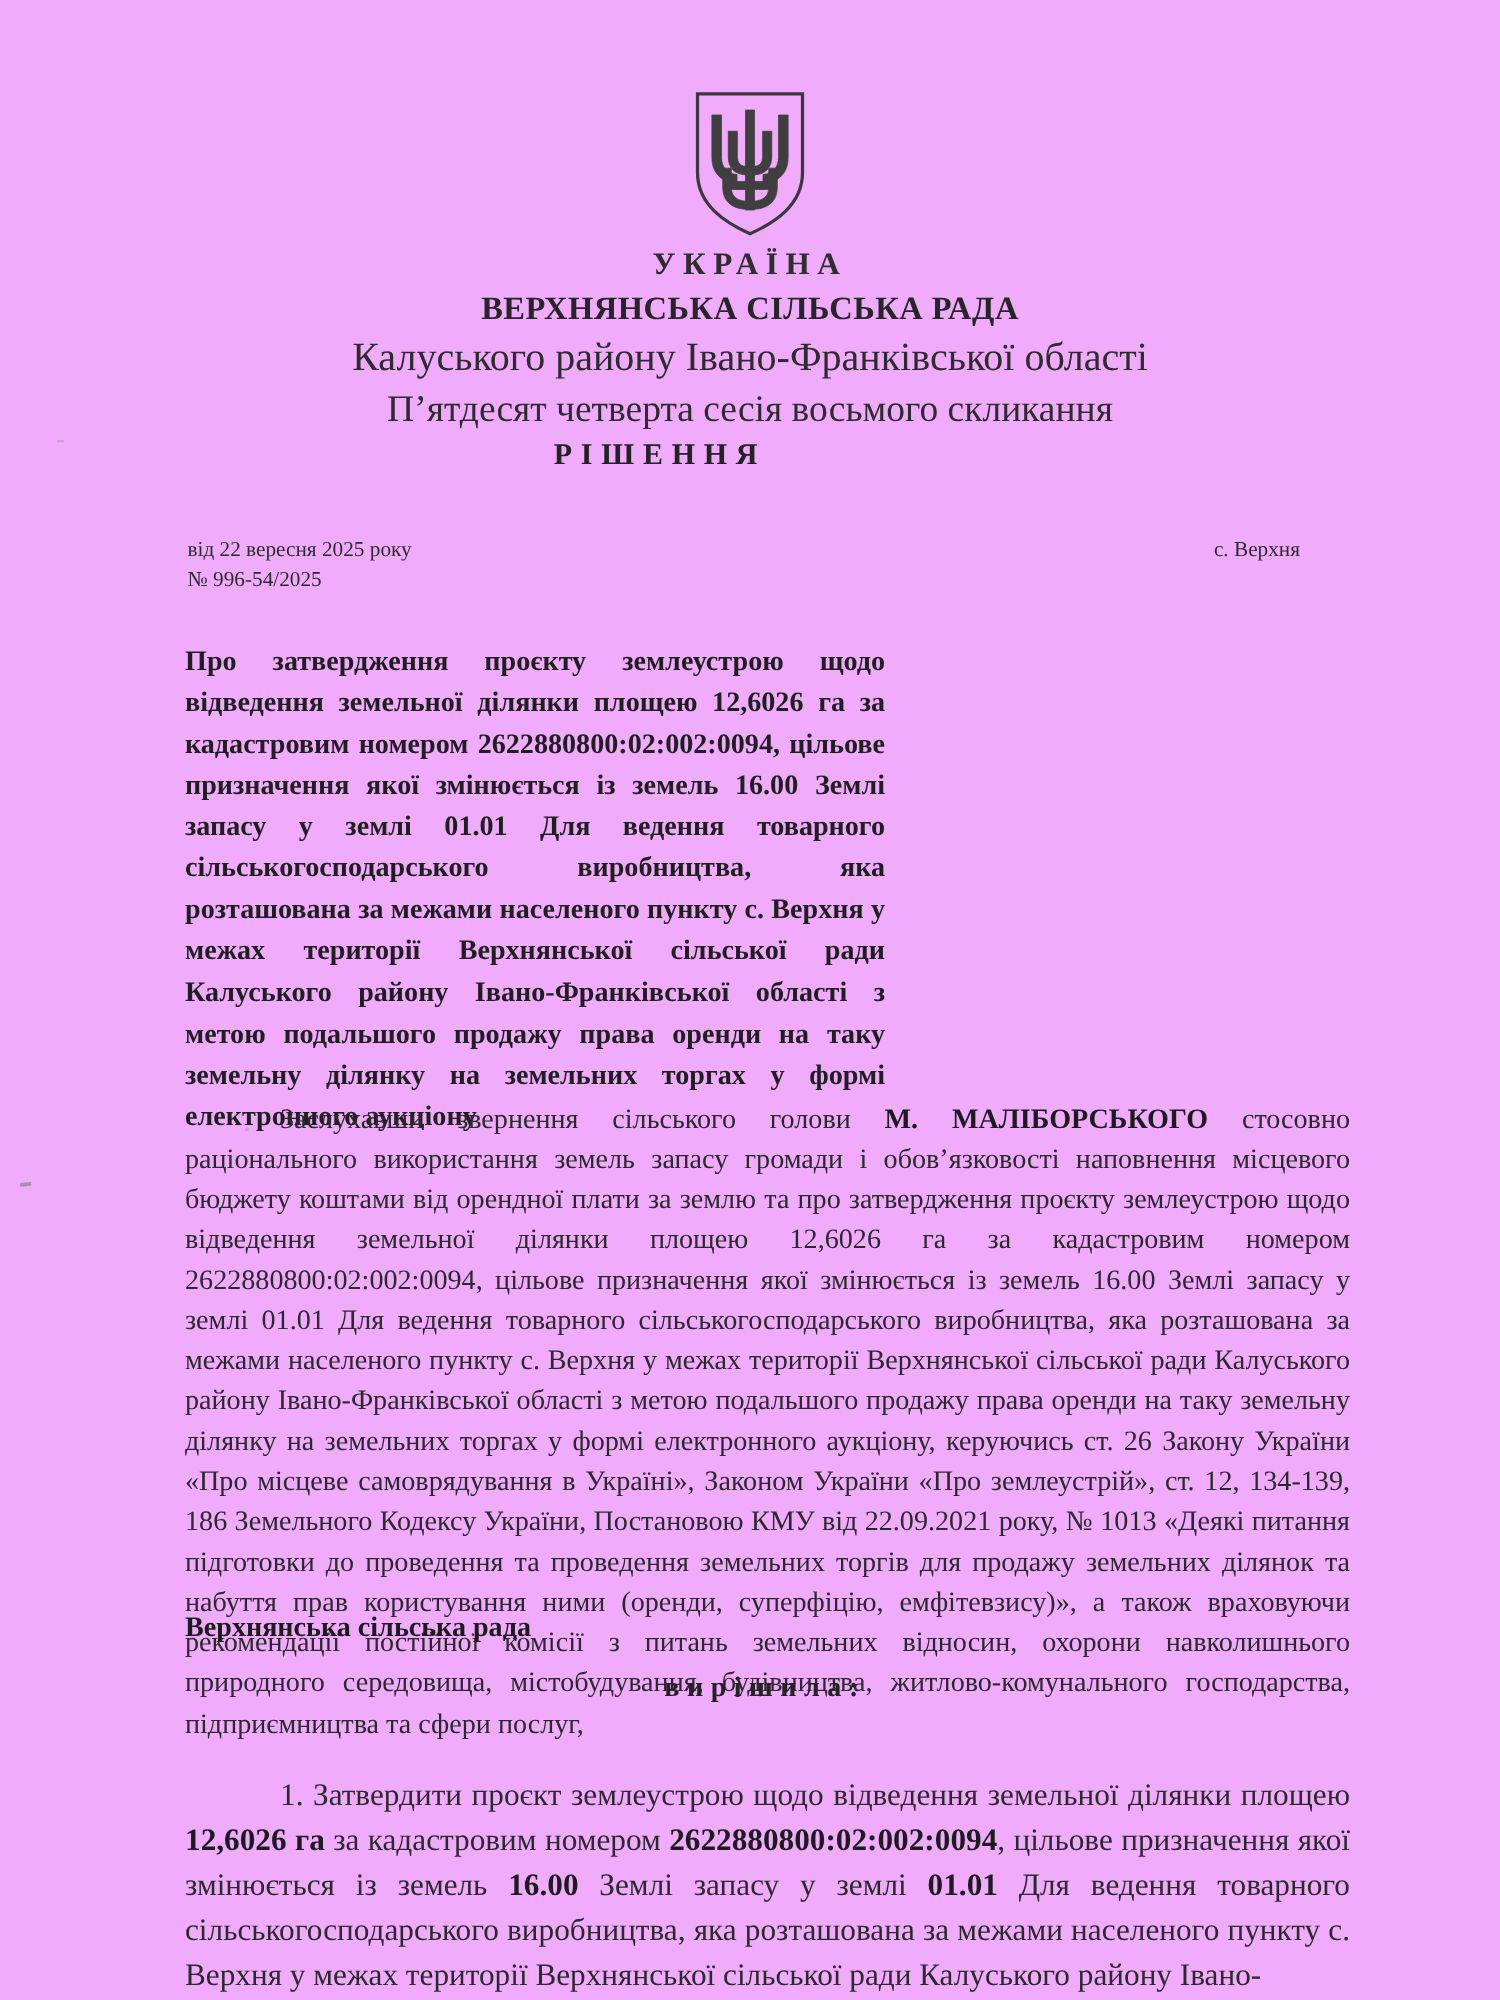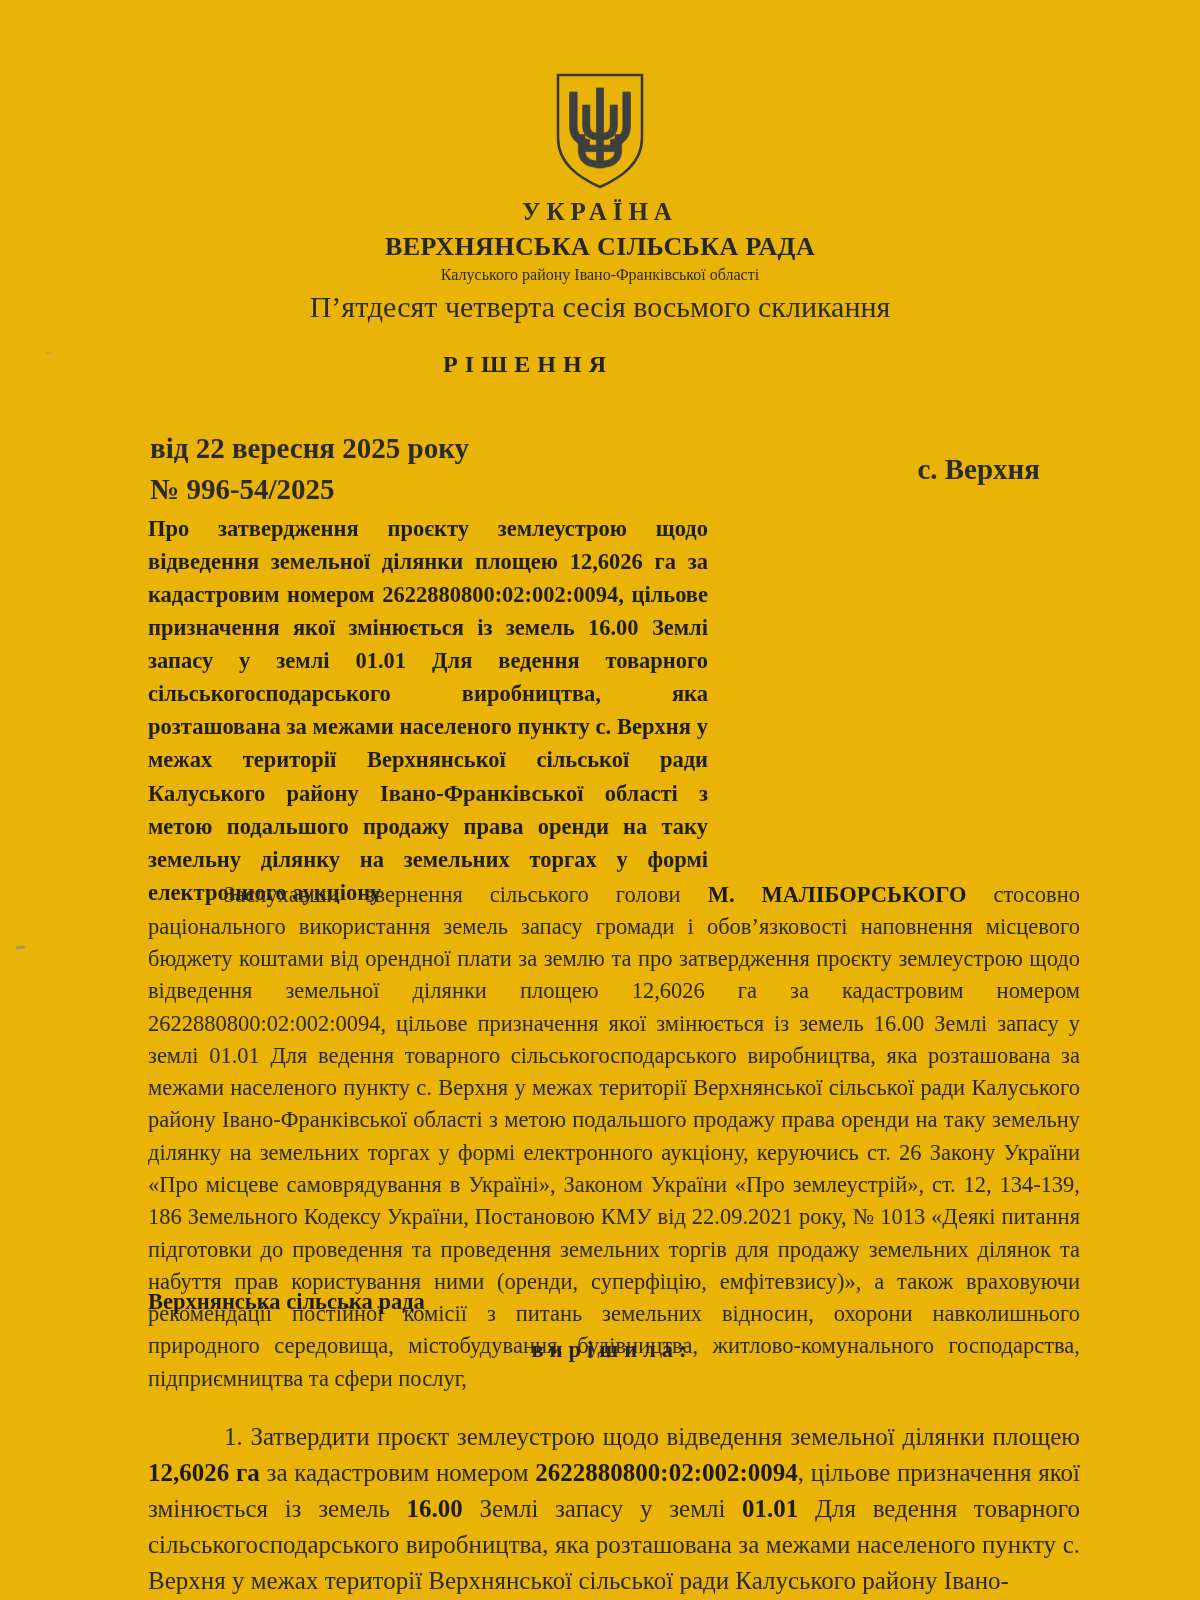--- a/index.html
+++ b/index.html
@@ -6,21 +6,21 @@
   html, body {
     margin: 0;
     padding: 0;
     background: #ffffff;
   }
   .page {
     position: relative;
     width: 1200px;
     height: 1600px;
     margin: 0 auto;
-    background: #eab308;
+    background: #f0abfc;
     overflow: hidden;
     font-family: "Liberation Serif", "DejaVu Serif", serif;
     color: #2b2b2b;
   }
 
   
   .emblem-wrap {
     position: absolute;
     top: 72px;
     left: 0;
@@ -49,21 +49,21 @@
     color: #2e2e2e;
   }
   .hdr-council {
     font-size: 26px;
     font-weight: bold;
     letter-spacing: 0.4px;
     color: #262626;
     margin-top: 1px;
   }
   .hdr-region {
-    font-size: 16px;
+    font-size: 32px;
     font-weight: normal;
     color: #2c2c2c;
     margin-top: 2px;
   }
   .hdr-session {
     font-size: 30px;
     font-weight: normal;
     color: #2c2c2c;
     margin-top: 1px;
   }
@@ -82,25 +82,24 @@
   }
 
   
   .meta-row {
     position: absolute;
     top: 428px;
     left: 150px;
     width: 890px;
     display: flex;
     justify-content: space-between;
-    align-items: center;
-    font-size: 29px;
+    align-items: flex-start;
+    font-size: 17px;
     line-height: 1.42;
     color: #2b2b2b;
-    font-weight: bold;
   }
   .meta-left div { white-space: nowrap; }
   .meta-right { white-space: nowrap; }
 
   
   .subject {
     position: absolute;
     top: 512px;
     left: 148px;
     width: 560px;

